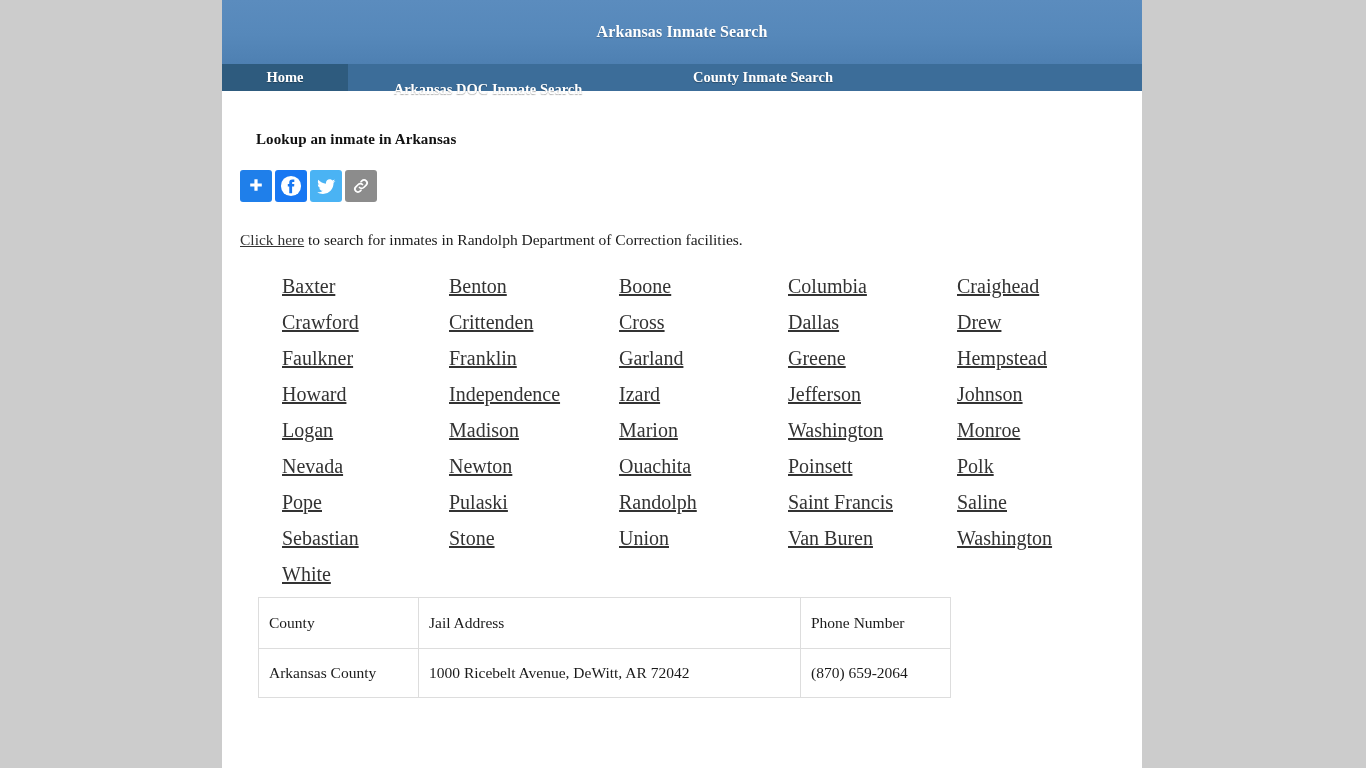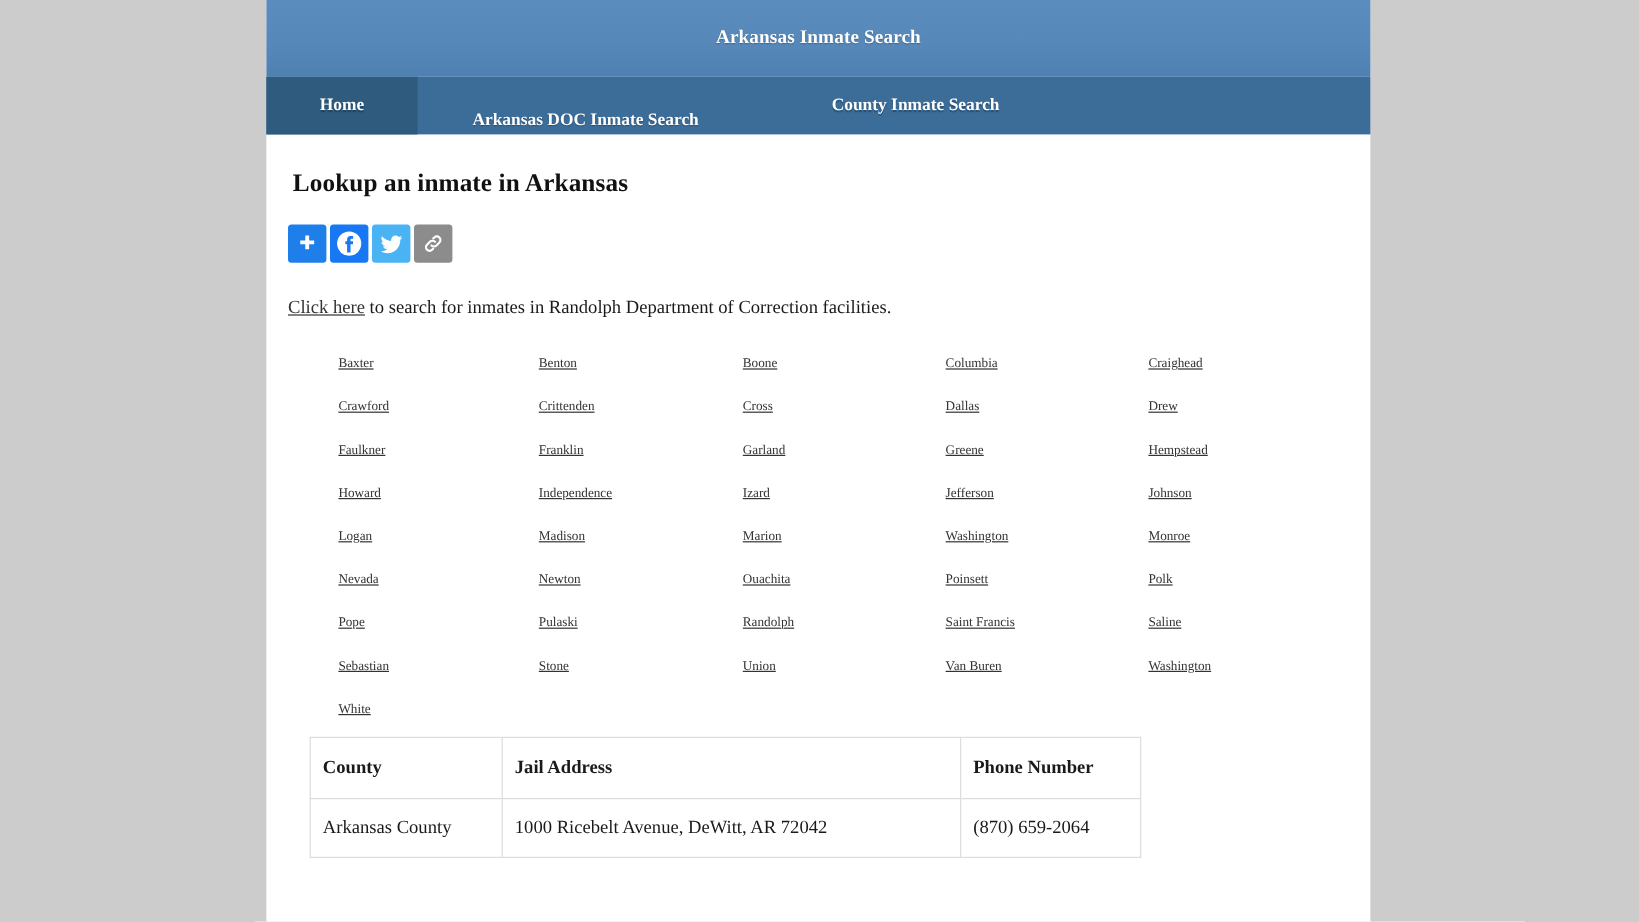--- a/index.html
+++ b/index.html
@@ -35,21 +35,21 @@
   #site-title {
     color: #ffffff;
     font-size: 16px;
     font-weight: bold;
     letter-spacing: 0.1px;
     text-shadow: 0 1px 1px rgba(0,0,0,0.25);
   }
 
   
   #main-nav {
-    height: 48px;
+    height: 27px;
     background: #3c6d99;
     display: flex;
     align-items: stretch;
   }
   .nav-item {
     display: flex;
     align-items: center;
     justify-content: center;
     color: #ffffff;
     font-size: 14.5px;
@@ -63,23 +63,23 @@
     background: #2e5b7e;
   }
   .nav-item.nav-doc { width: 280px; margin-top: 24px; }
   .nav-item.nav-county { width: 270px; }
 
   
   #content {
     padding: 0 18px 0 18px;
   }
   #page-title {
-    margin: 4px;
+    margin: 16px;
     padding-top: 24px;
-    font-size: 21px;
+    font-size: 15px;
     font-weight: bold;
     color: #111111;
     letter-spacing: 0.1px;
   }
 
   
   #share-bar {
     margin-top: 22px;
     display: flex;
     gap: 3px;
@@ -115,21 +115,21 @@
 
   
   #county-grid {
     margin: 24px 0 0 0;
     padding: 0 0 0 42px;
     display: grid;
     grid-template-columns: 167px 170px 169px 169px 180px;
     row-gap: 14px;
   }
   .county-link {
-    font-size: 11px;
+    font-size: 20px;
     color: #333333;
     text-decoration: underline;
     cursor: pointer;
     line-height: 22px;
     width: fit-content;
   }
 
   
   #table-note {
     margin: 22px 0 0 0;
@@ -141,21 +141,21 @@
     table-layout: fixed;
   }
   #jail-table th, #jail-table td {
     border: 1px solid #dddddd;
     text-align: left;
     padding: 10px 10px 10px 10px;
     font-size: 15.5px;
     color: #1a1a1a;
   }
   #jail-table th {
-    font-weight: bold;
+    font-weight: normal;
     height: 30px;
   }
   #jail-table td { height: 28px; }
   #jail-table col.c-county  { width: 160px; }
   #jail-table col.c-address { width: 382px; }
   #jail-table col.c-phone   { width: 150px; }
 </style>
 </head>
 <body>
 

